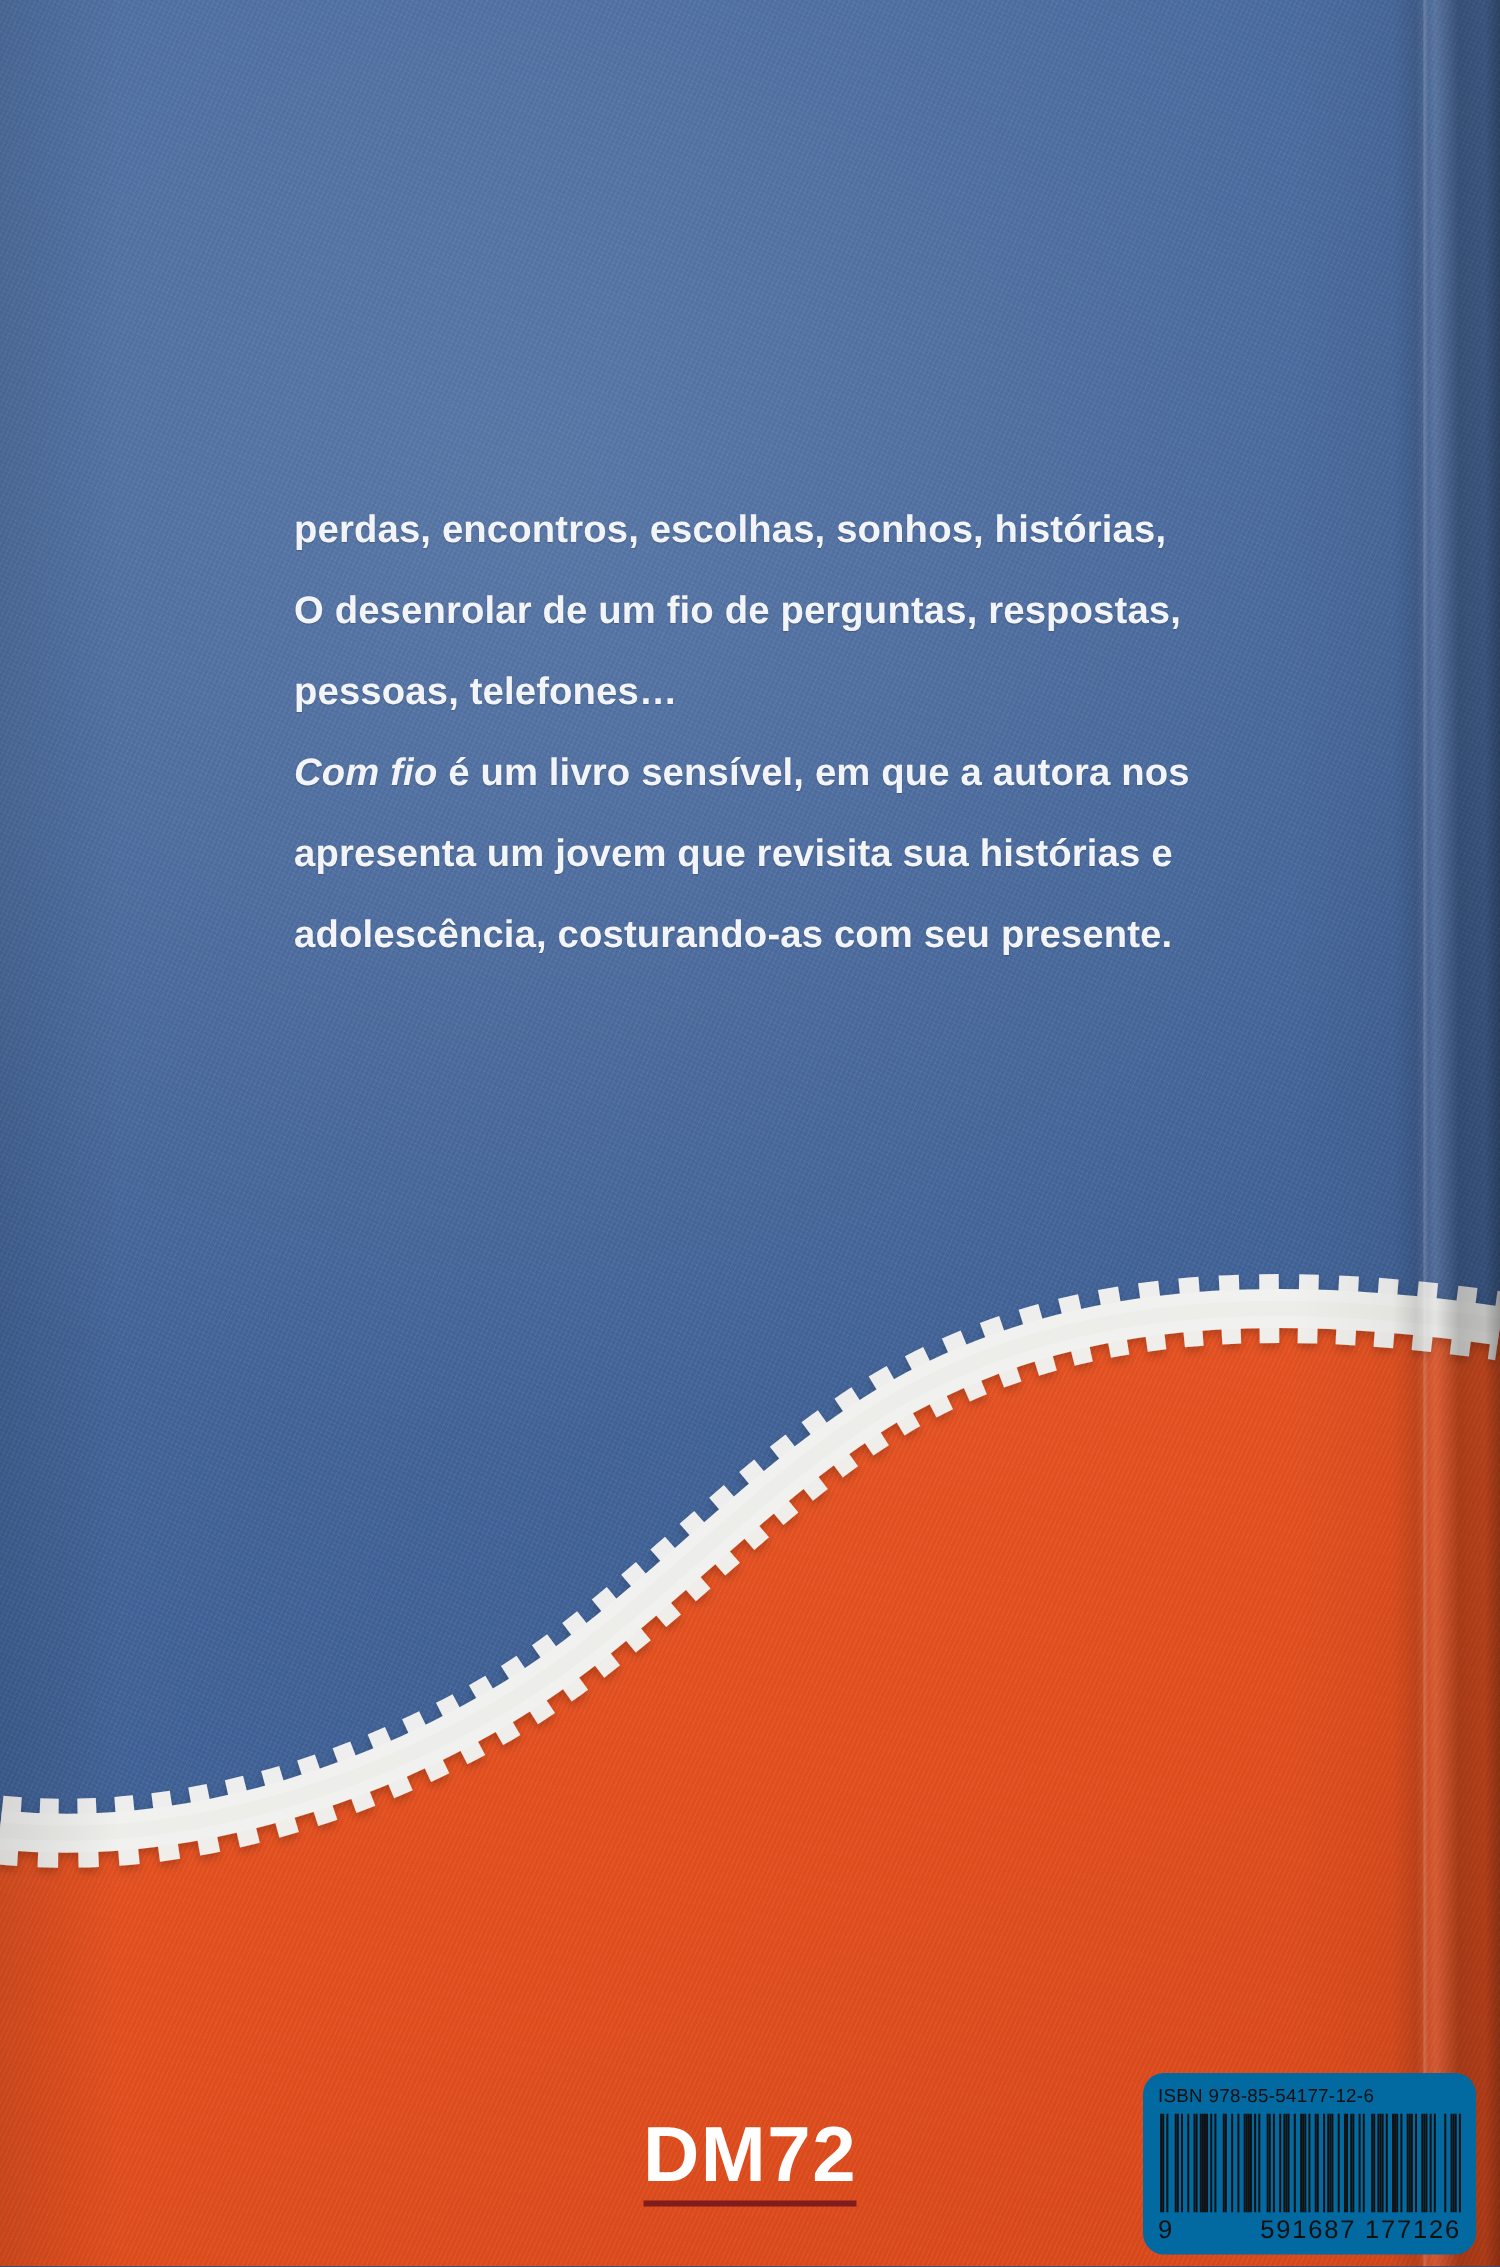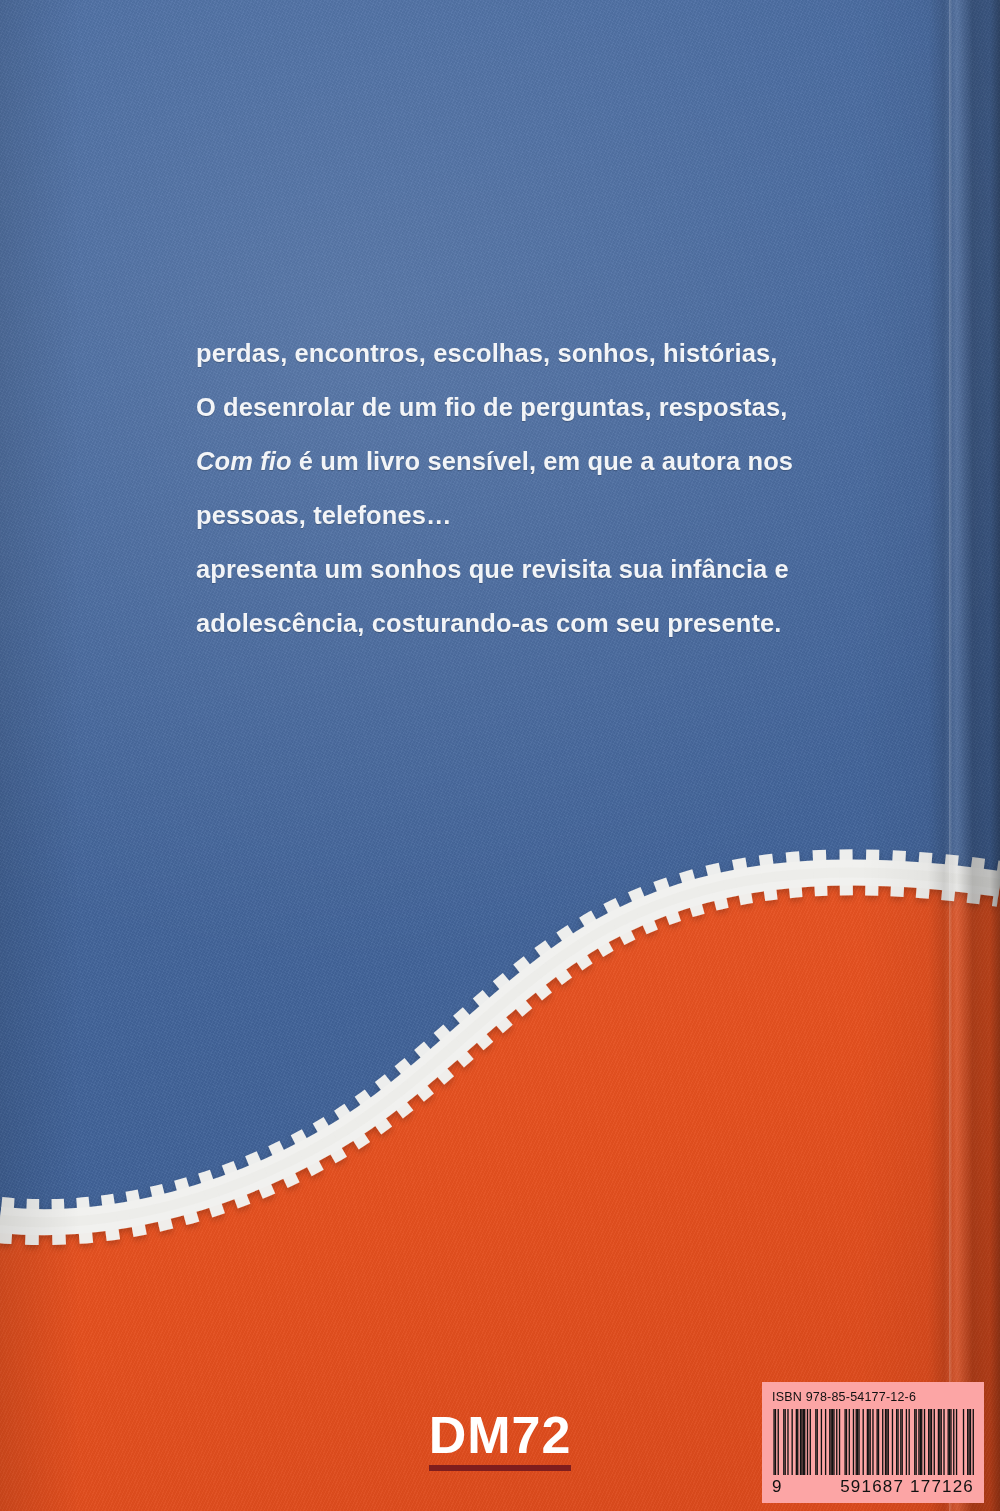--- a/index.html
+++ b/index.html
@@ -114,38 +114,39 @@
     bottom: 40px;
     text-align: center;
     color: #ffffff;
   }
   .logo-mark {
     font-size: 52px;
     font-weight: 700;
     letter-spacing: 1px;
     line-height: 1;
     display: inline-block;
-    border-bottom: 6px solid #7f1d1d;
+    border-bottom: 4px solid #7f1d1d;
     padding-bottom: 4px;
   }
   .logo-sub {
     font-size: 11px;
     letter-spacing: 3px;
     margin-top: 6px;
     font-weight: 400;
   }
   
   .barcode-box {
     position: absolute;
     right: 16px;
     bottom: 8px;
     width: 222px;
-    background: #fca5a5;
+    background: #0369a1;
     padding: 8px 10px 6px 10px;
     box-sizing: border-box;
+    border-radius: 14px;
   }
   .isbn-text {
     font-size: 12.5px;
     color: #111;
     letter-spacing: 0.2px;
     margin-bottom: 5px;
     white-space: nowrap;
   }
   .bars {
     display: block;
@@ -189,25 +190,25 @@
     </svg>
   </div>
 
   <div class="lighting"></div>
   <div class="spine"></div>
   <div class="spine-crease"></div>
 
   <div class="blurb">
     <p>perdas, encontros, escolhas, sonhos, histórias,</p>
     <p>O desenrolar de um fio de perguntas, respostas,</p>
+    <p class="no-justify">pessoas, telefones…</p>
     <p class="no-justify">
       <span class="title-italic">Com fio</span><span> é um livro sensível, em que a autora nos</span>
     </p>
-    <p class="no-justify">pessoas, telefones…</p>
-    <p>apresenta um sonhos que revisita sua infância e</p>
+    <p>apresenta um jovem que revisita sua histórias e</p>
     <p>adolescência, costurando-as com seu presente.</p>
   </div>
 
   <div class="logo">
     <div class="logo-mark">DM72</div>
   </div>
 
   <div class="barcode-box">
     <div class="isbn-text">ISBN 978-85-54177-12-6</div>
     <svg class="bars" id="barcode-svg" viewBox="0 0 202 66" preserveAspectRatio="none" xmlns="http://www.w3.org/2000/svg">

